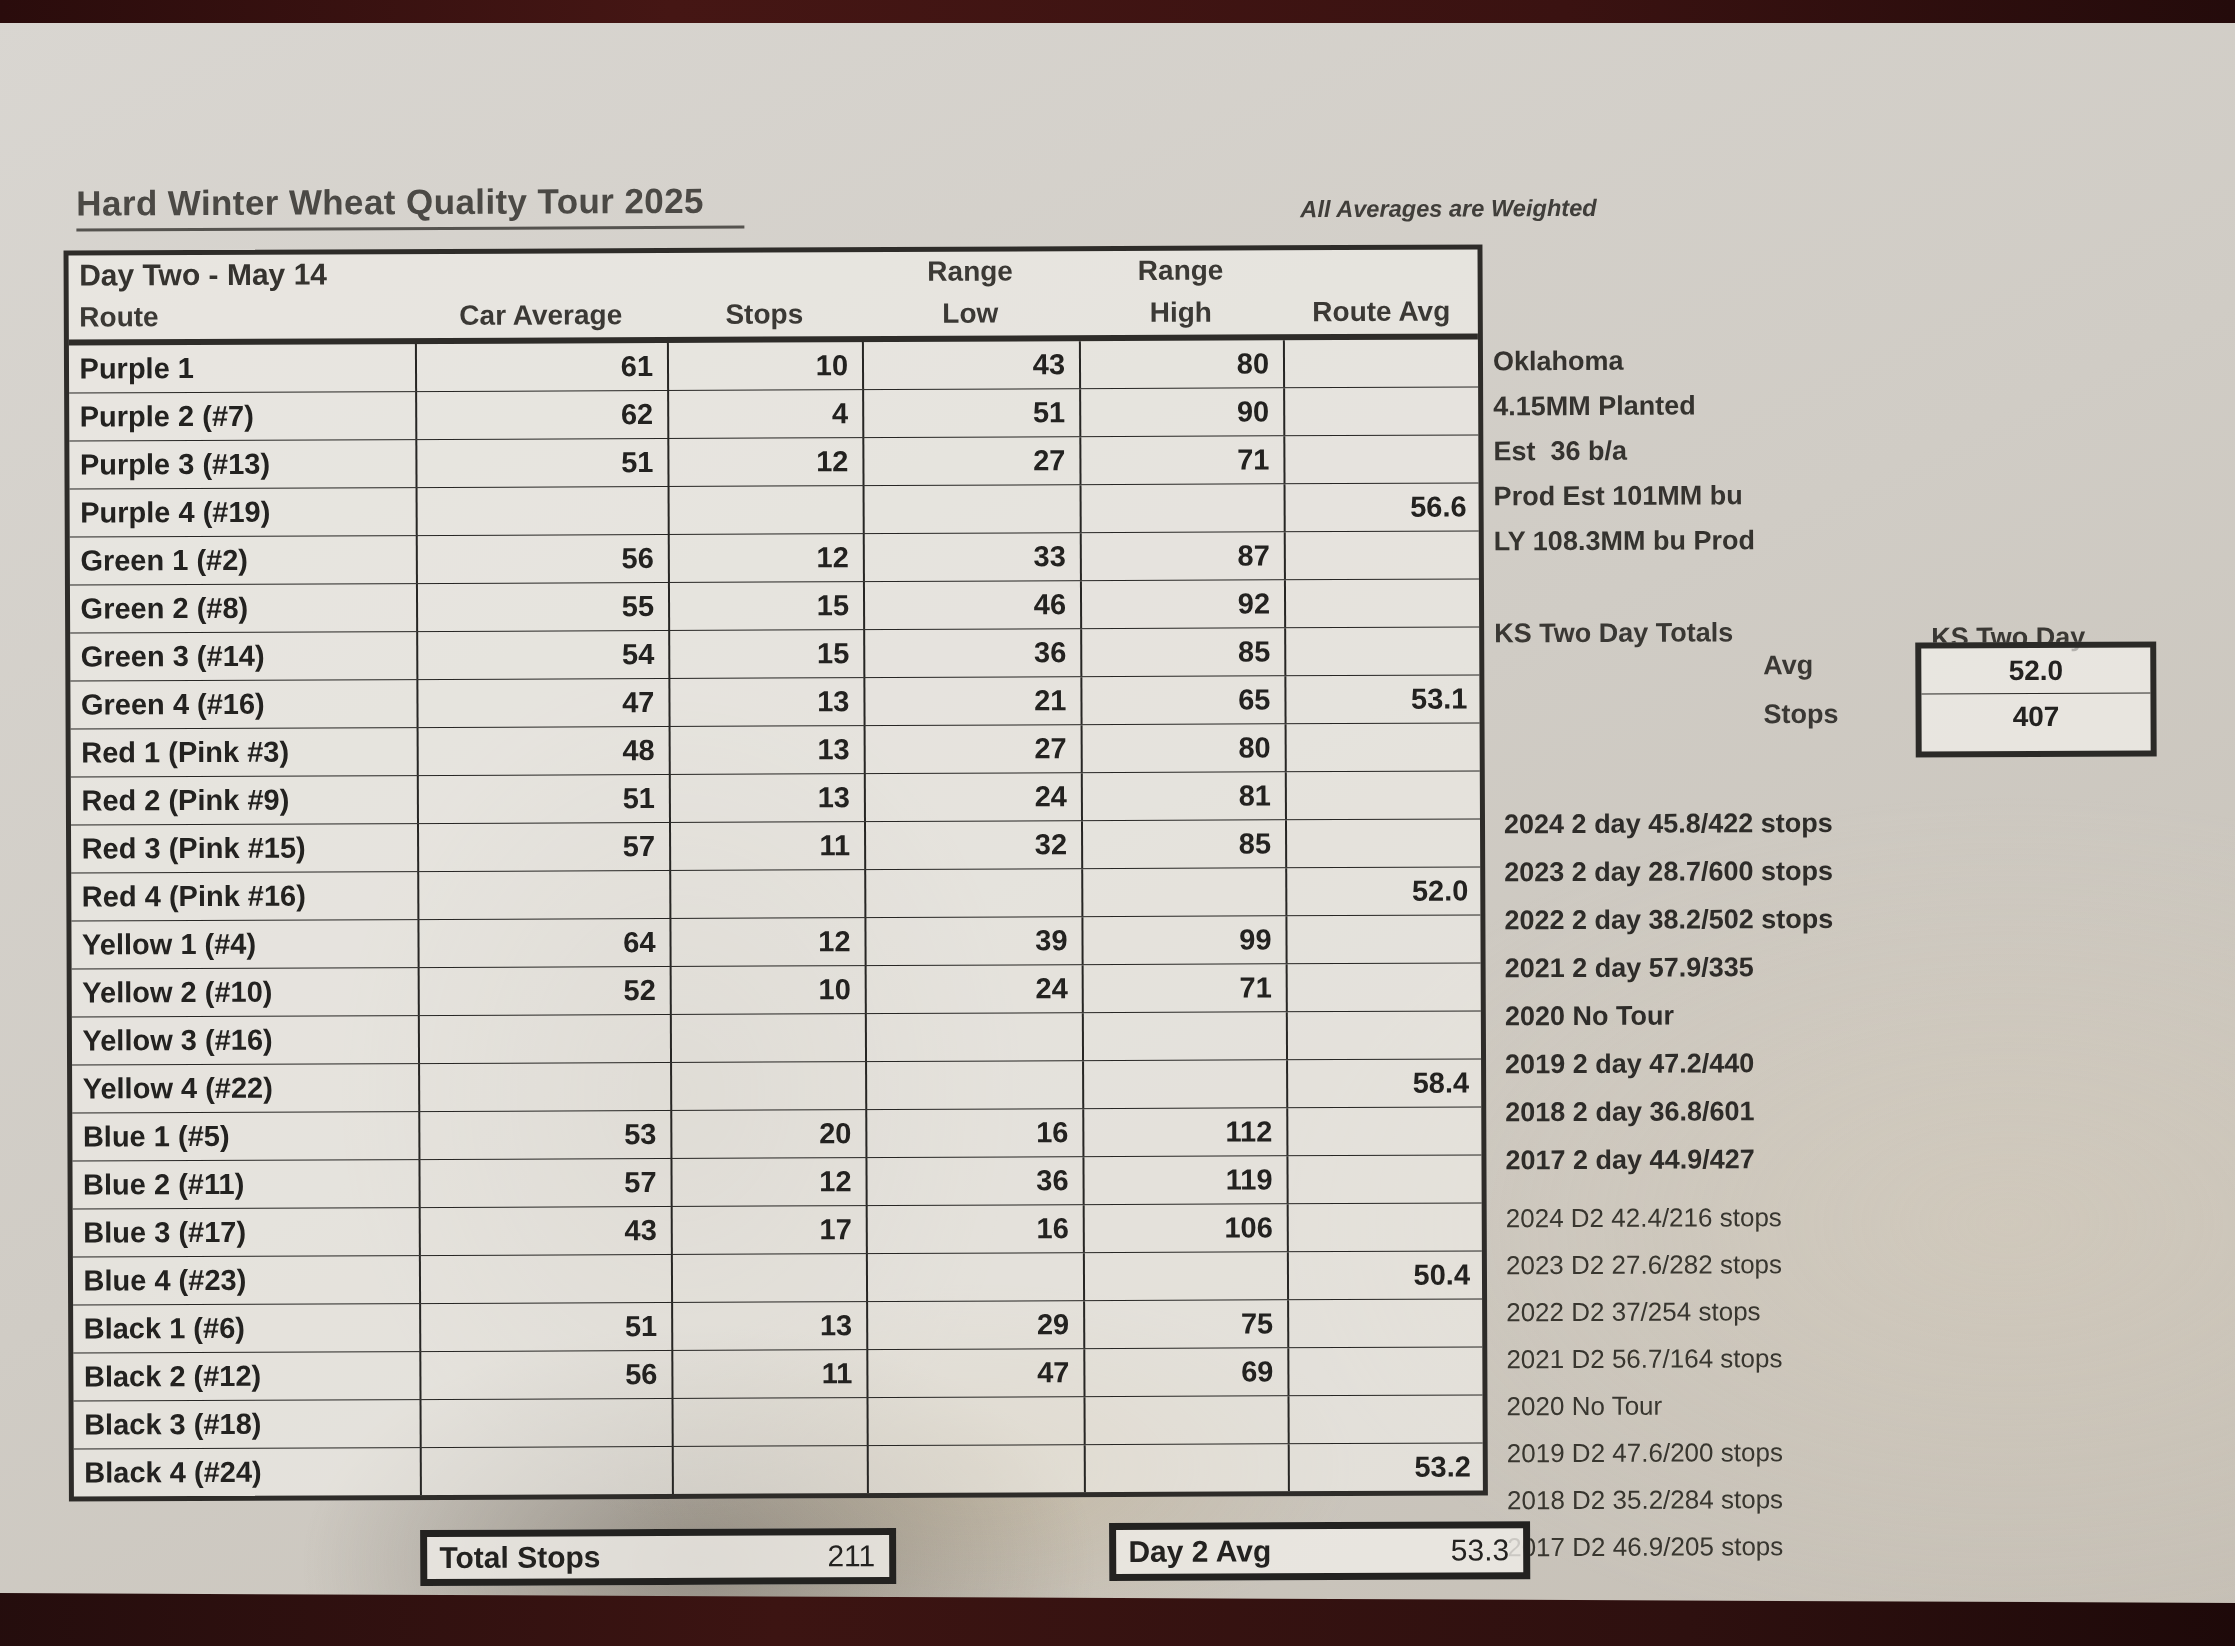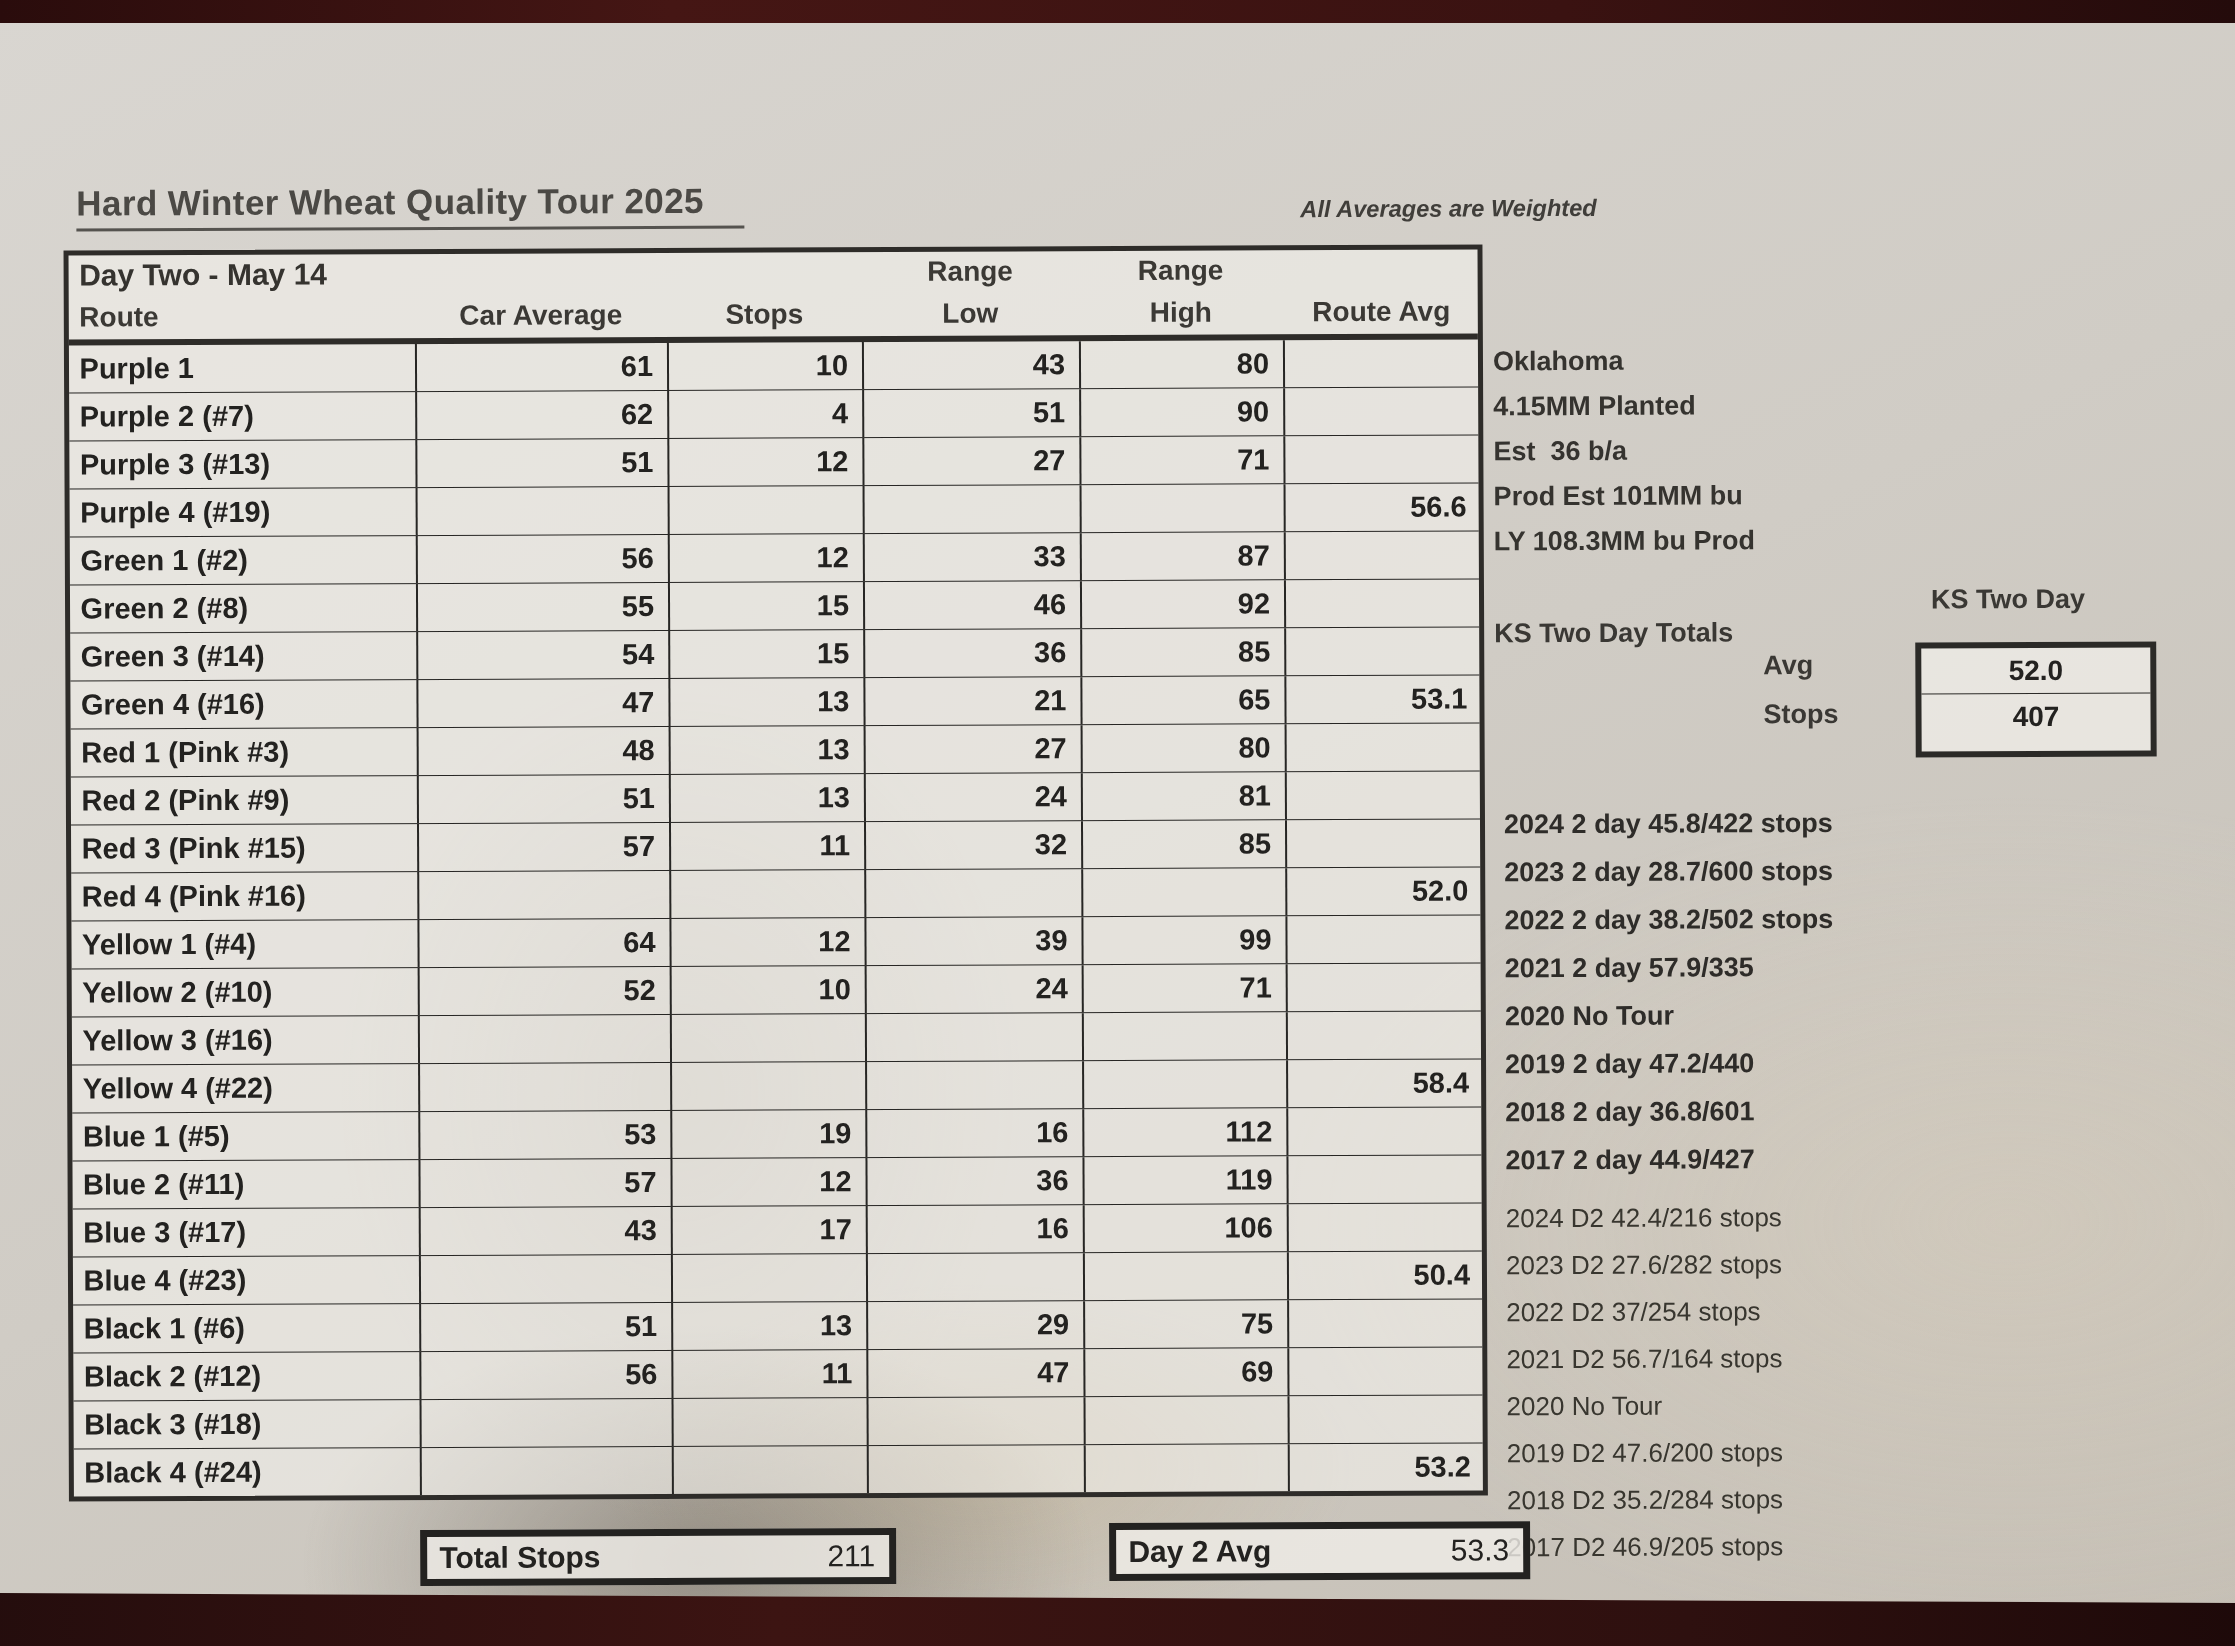--- a/index.html
+++ b/index.html
@@ -55,21 +55,21 @@
   .cell{box-sizing:border-box;display:flex;align-items:center;
     font-size:29px;font-weight:700;color:#232220;overflow:hidden;}
   .cell + .cell{border-left:2.6px solid #272624;}
   .cell.route{padding-left:10.5px;}
   .cell.num{justify-content:flex-end;padding-right:14px;}
 
   .ok-notes{position:absolute;left:1495px;top:348px;}
   .ok-notes div{height:45px;font-size:27px;font-weight:700;color:#35332f;white-space:pre;}
 
   .ks-totals-label{position:absolute;left:1495px;top:620px;font-size:27px;font-weight:700;color:#3a3834;}
-  .ks-box-title{position:absolute;left:1932px;top:588px;font-size:27px;font-weight:700;color:#3a3834;}
+  .ks-box-title{position:absolute;left:1932px;top:626px;font-size:27px;font-weight:700;color:#3a3834;}
   .ks-outer-labels{position:absolute;left:1764px;top:653px;width:140px;text-align:left;}
   .ks-outer-labels div{height:49px;font-size:27px;font-weight:700;color:#3a3834;}
   .ks-box{position:absolute;left:1916px;top:646px;width:229px;height:103px;
     border:6.1px solid #2b2a27;background:rgba(246,244,240,0.65);box-sizing:content-box;}
   .ks-box-row{height:45px;display:flex;align-items:center;justify-content:center;
     font-size:28px;font-weight:700;color:#232220;}
   .ks-box-row + .ks-box-row{border-top:1.7px solid #2b2a27;text-align:right;}
 
   .hist-a{position:absolute;left:1504px;top:811px;}
   .hist-a div{height:48px;font-size:27px;font-weight:700;color:#2e2c29;white-space:pre;}
@@ -231,21 +231,21 @@
           <div class="cell route">Yellow 4 (#22)</div>
           <div class="cell num"></div>
           <div class="cell num"></div>
           <div class="cell num"></div>
           <div class="cell num"></div>
           <div class="cell num">58.4</div>
         </div>
         <div class="row">
           <div class="cell route">Blue 1 (#5)</div>
           <div class="cell num">53</div>
-          <div class="cell num">19</div>
+          <div class="cell num">20</div>
           <div class="cell num">16</div>
           <div class="cell num">112</div>
           <div class="cell num"></div>
         </div>
         <div class="row">
           <div class="cell route">Blue 2 (#11)</div>
           <div class="cell num">57</div>
           <div class="cell num">12</div>
           <div class="cell num">36</div>
           <div class="cell num">119</div>

